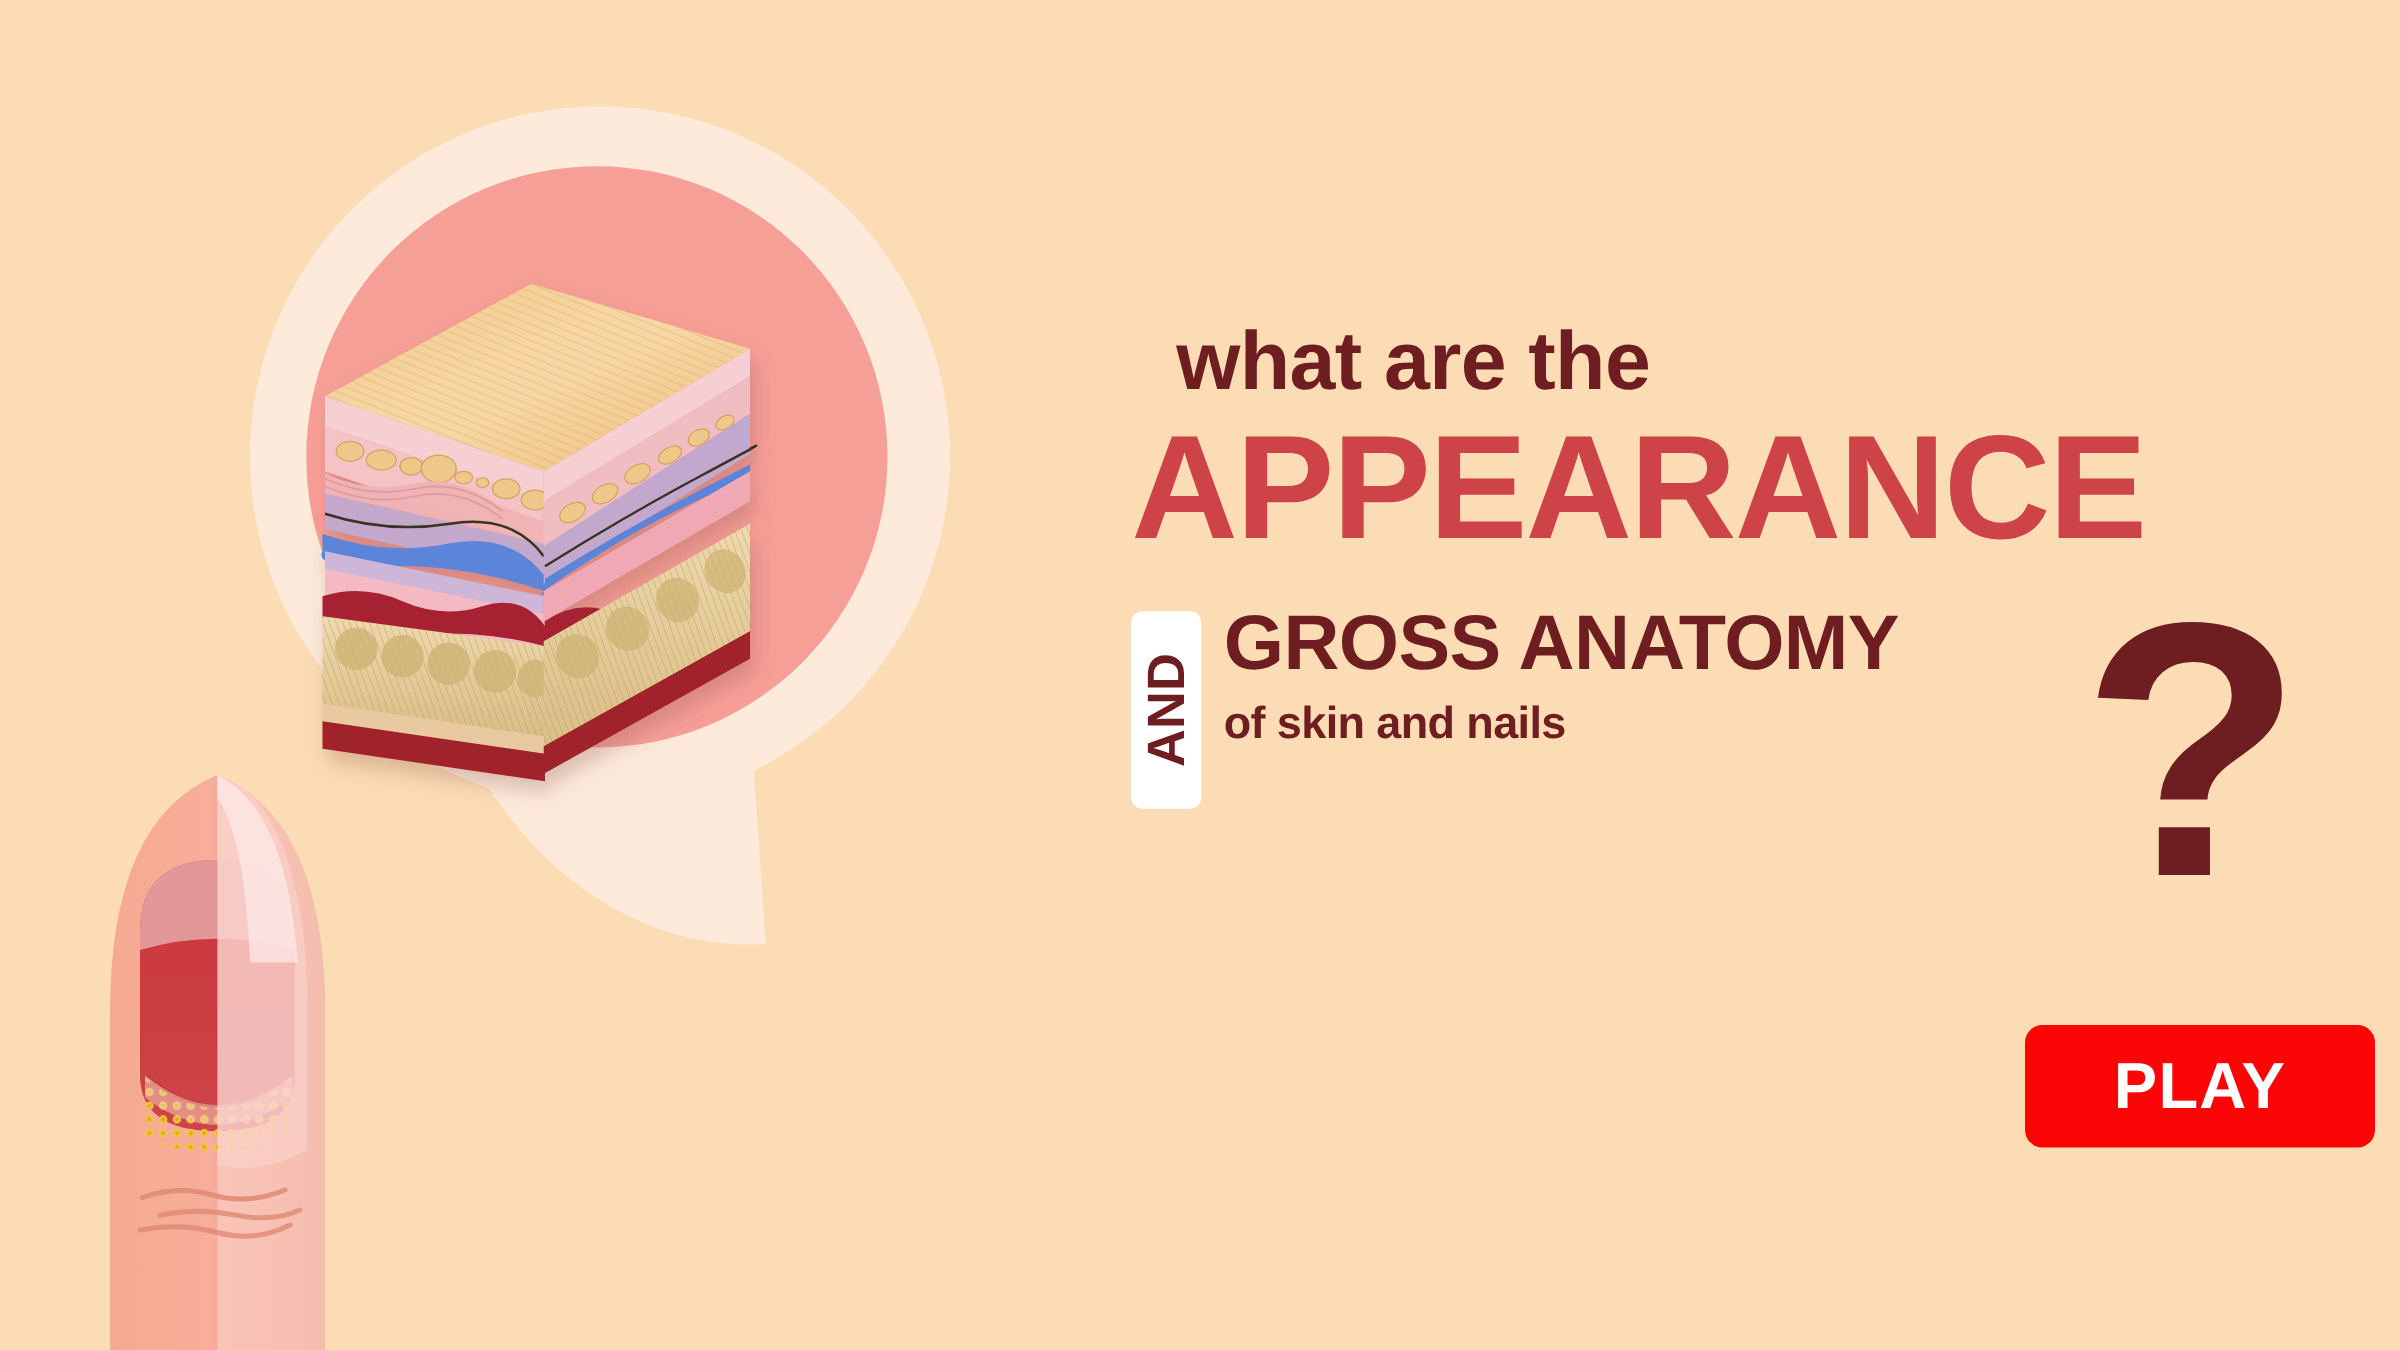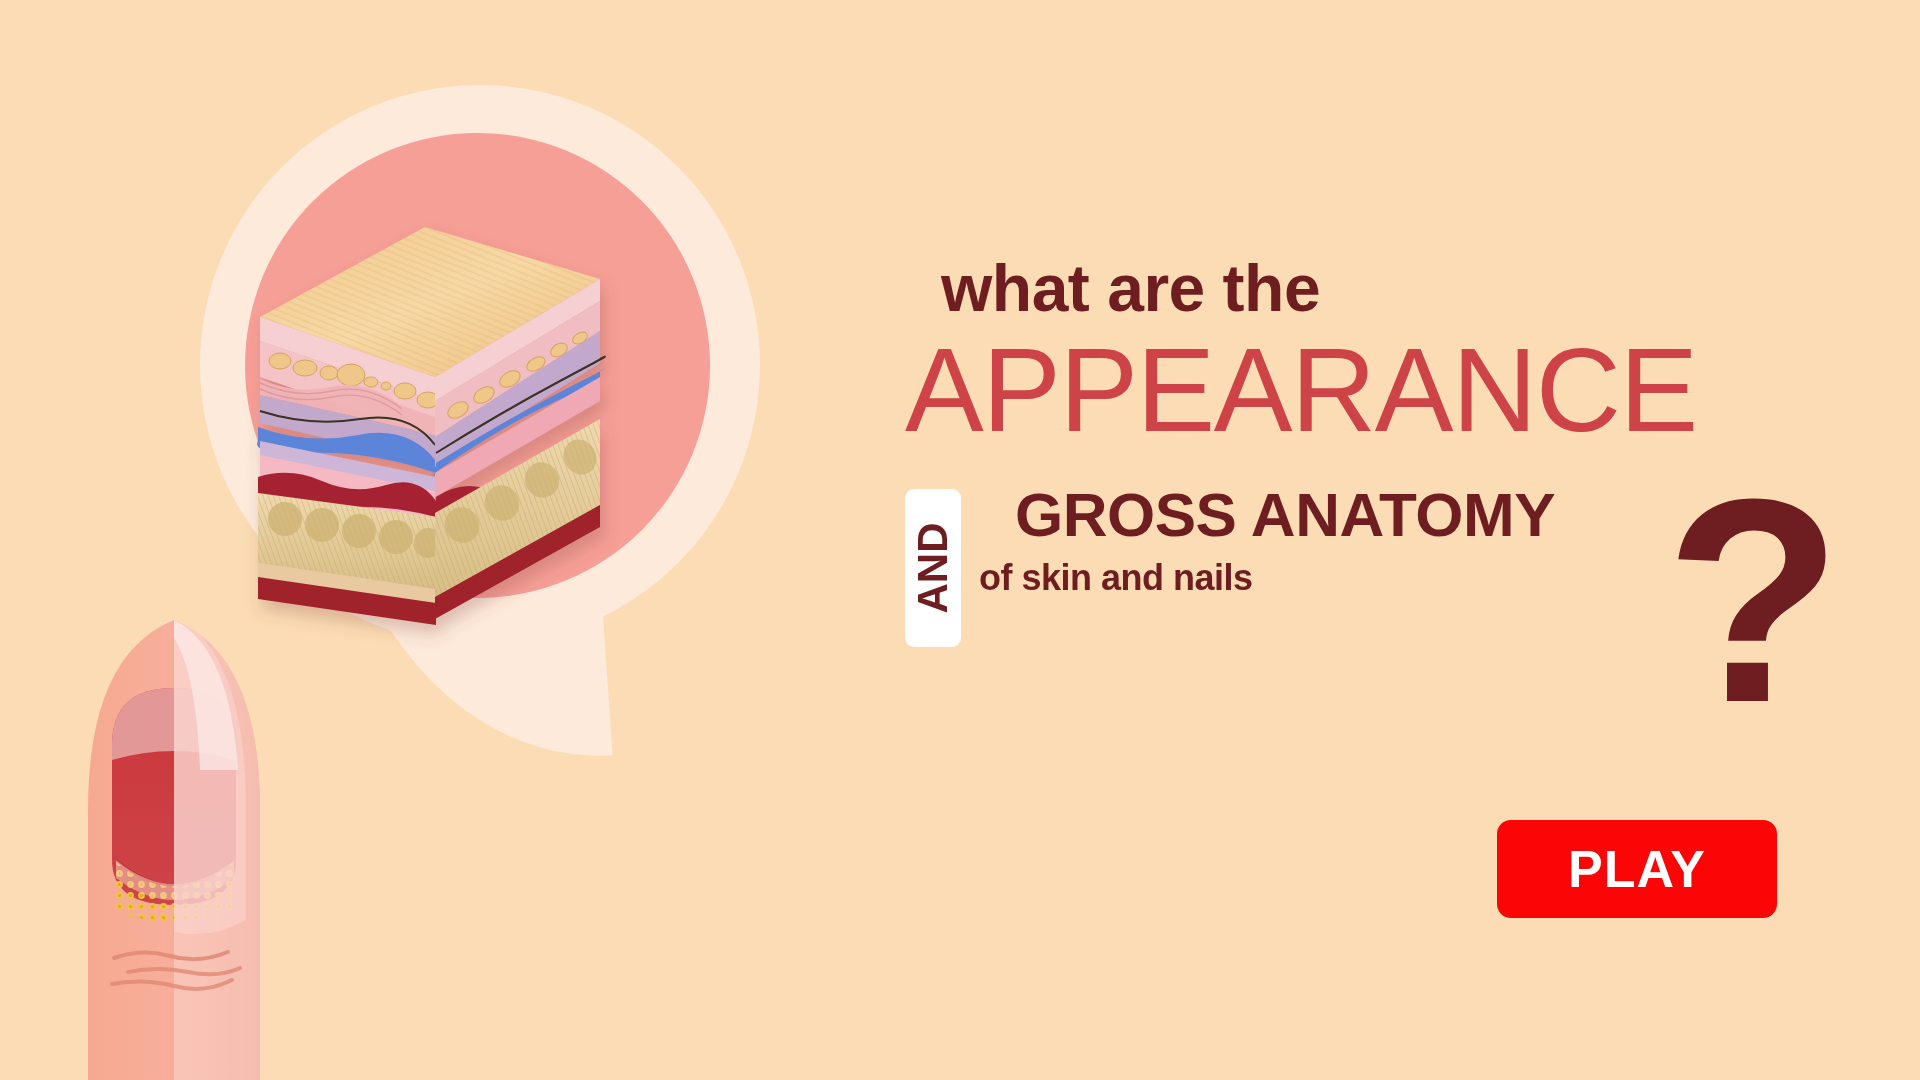--- a/index.html
+++ b/index.html
@@ -95,21 +95,21 @@
     font-weight: 700;
     line-height: 1.0;
     color: #6E1D20;
     letter-spacing: -0.5px;
     white-space: nowrap;
     margin-left: 36px;
   }
   .line-hero {
     margin-top: 10px;
     font-size: 118px;
-    font-weight: 400;
+    font-weight: 700;
     line-height: 1.0;
     color: #CE4348;
     letter-spacing: -1.5px;
     white-space: nowrap;
   }
   .second-block {
     position: relative;
     margin-top: 34px;
     display: flex;
     align-items: flex-start;
@@ -137,21 +137,20 @@
   .sub-lines {
     margin-left: 18px;
   }
   .line-sub1 {
     font-size: 62px;
     font-weight: 700;
     line-height: 1.02;
     color: #6E1D20;
     letter-spacing: -0.5px;
     white-space: nowrap;
-    margin-left: 36px;
   }
   .line-sub2 {
     margin-top: 14px;
     font-size: 36px;
     font-weight: 700;
     line-height: 1.02;
     color: #6E1D20;
     letter-spacing: -0.5px;
     white-space: nowrap;
   }
@@ -162,21 +161,21 @@
     font-size: 290px;
     font-weight: 700;
     line-height: 1;
     color: #6E1D20;
     font-family: "Liberation Sans", sans-serif;
   }
 
   
   .play-btn {
     position: absolute;
-    left: 1497px;
+    left: 1620px;
     top: 820px;
     width: 280px;
     height: 98px;
     background: #FB0506;
     border: none;
     border-radius: 14px;
     color: #ffffff;
     font-family: "Liberation Sans", sans-serif;
     font-size: 52px;
     font-weight: 700;

